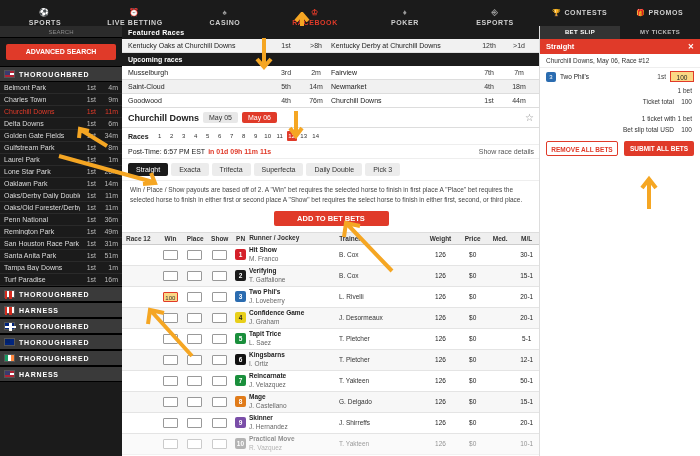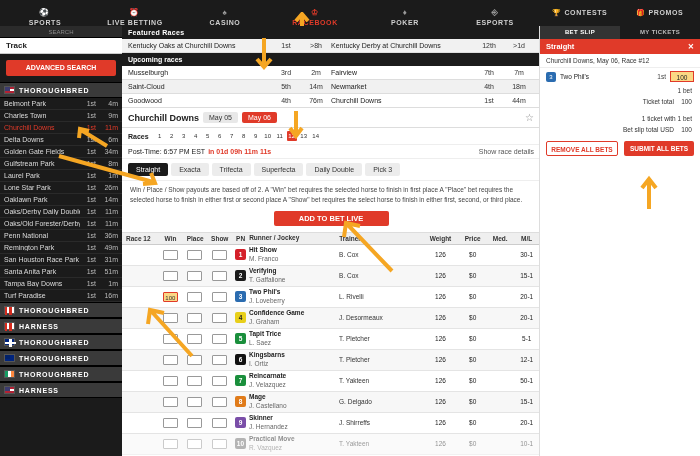--- a/index.html
+++ b/index.html
@@ -230,21 +230,20 @@
     <span>CONTESTS</span>
   </div>
   <div class="navitem">
     <span class="navicon">🎁</span>
     <span>PROMOS</span>
   </div>
 </div>
 
 <div class="sidebar">
   <div class="sb-search">SEARCH</div>
-  <div class="sb-track">Track</div>
   <div class="sb-adv">ADVANCED SEARCH</div>
 
   <div class="sb-group">
     <span class="flag flag-us"></span>
     <span>THOROUGHBRED</span>
   </div>
 
   <div>
     <div class="sb-row">
       <span class="nm">Belmont Park</span>
@@ -430,21 +429,21 @@
   <div class="bet-tabs">
     <span class="bt active">Straight</span>
     <span class="bt">Exacta</span>
     <span class="bt">Trifecta</span>
     <span class="bt">Superfecta</span>
     <span class="bt">Daily Double</span>
     <span class="bt">Pick 3</span>
   </div>
 
   <div class="helptext">Win / Place / Show payouts are based off of 2. A "Win" bet requires the selected horse to finish in first place A "Place" bet requires the selected horse to finish in either first or second place A "Show" bet requires the select horse to finish in either first, second, or third place.</div>
-  <div class="addslip">ADD TO BET LIVE</div>
+  <div class="addslip">ADD TO BET BETS</div>
 
   <div class="rt-hdr">
     <span class="c-race">Race 12</span>
     <span class="c-w">Win</span>
     <span class="c-p">Place</span>
     <span class="c-s">Show</span>
     <span class="c-pn">PN</span>
     <span class="c-rj">Runner / Jockey</span>
     <span class="c-tr">Trainer</span>
     <span class="c-wt">Weight</span>

